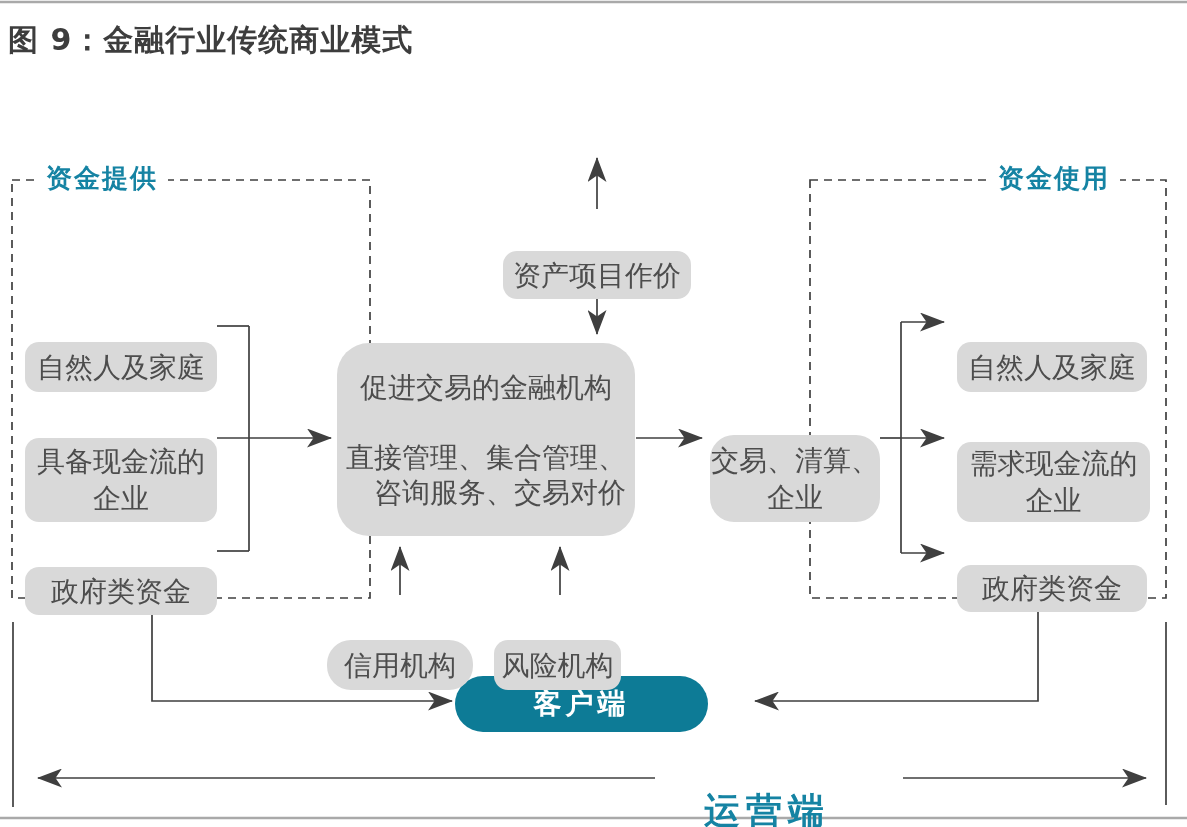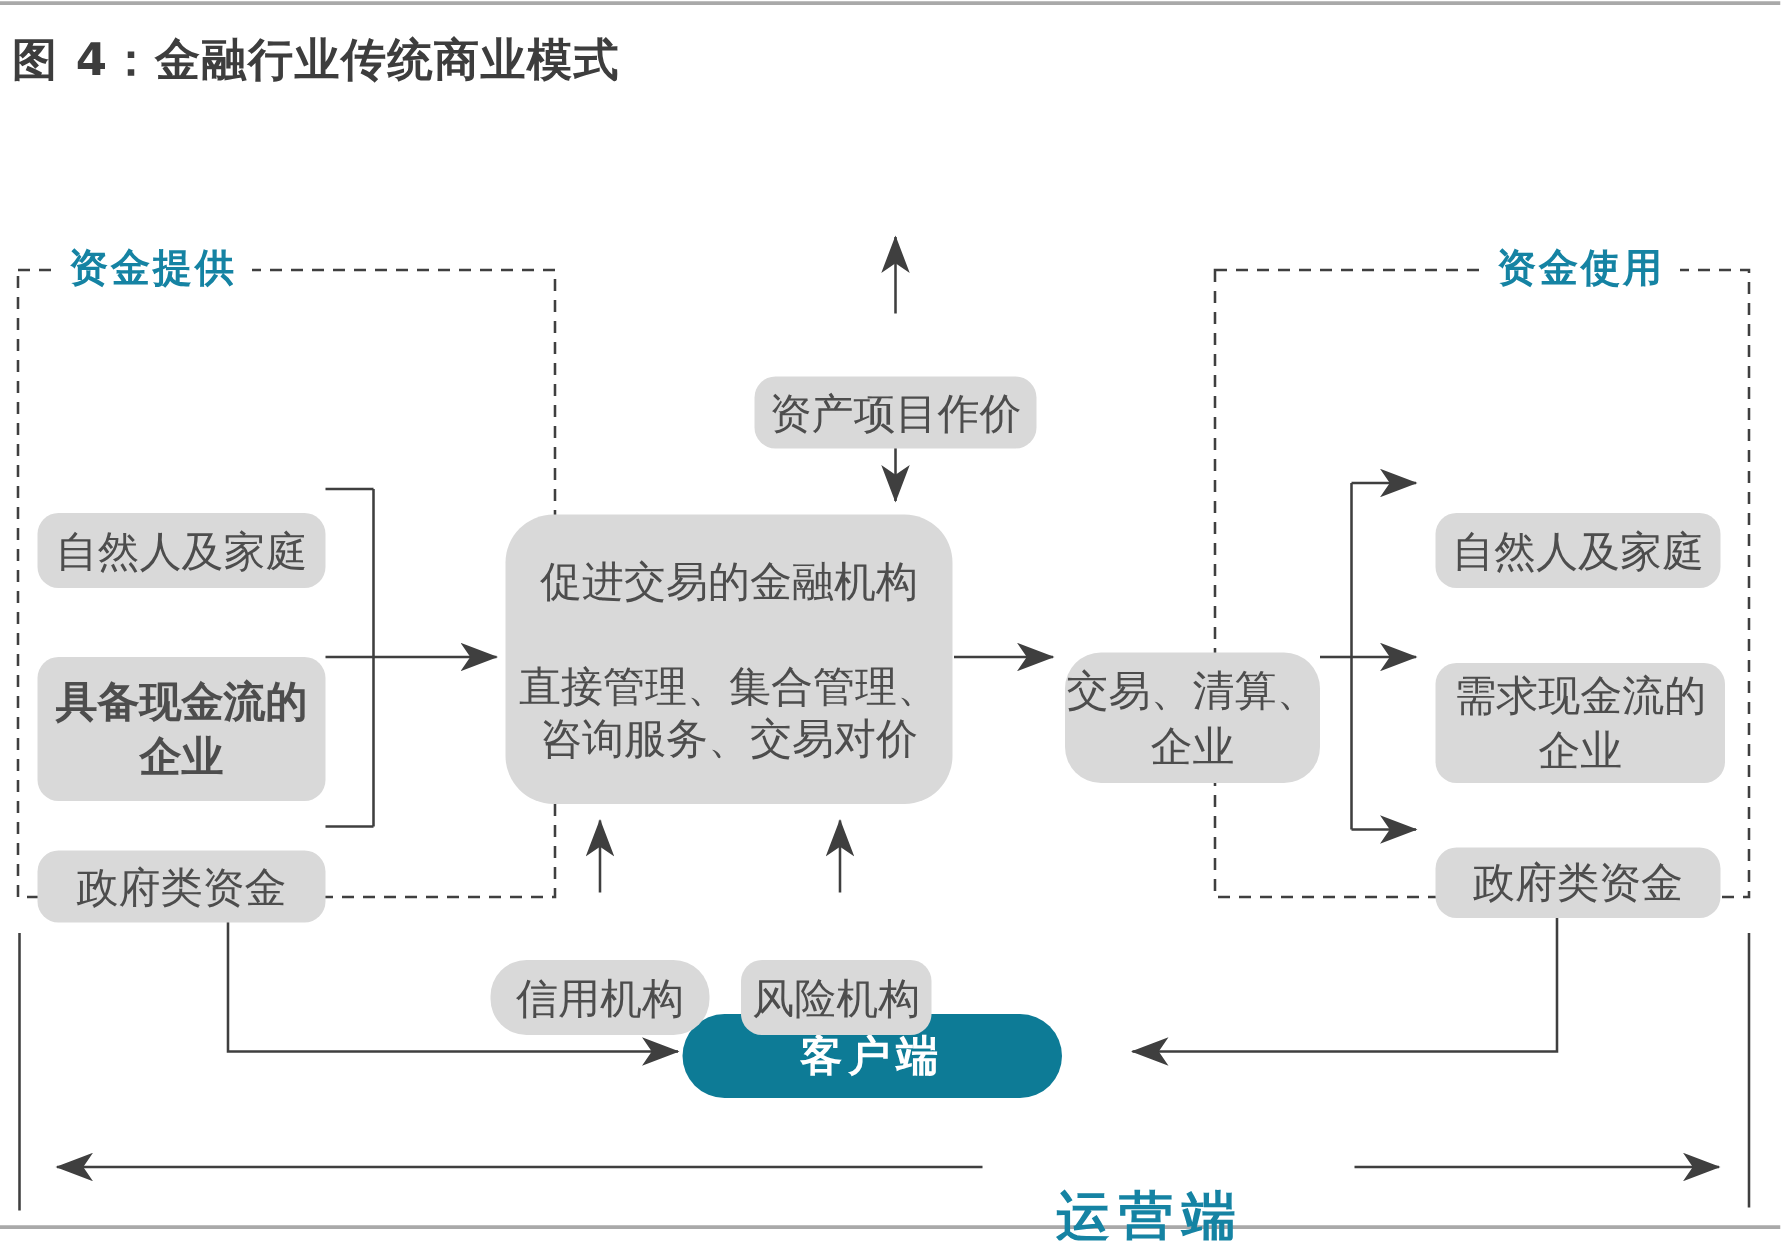--- a/index.html
+++ b/index.html
@@ -36,21 +36,21 @@
   .gbox{
     position:absolute;background:var(--box_gray);color:var(--box_text);
     display:flex;align-items:center;justify-content:center;text-align:center;
     font-size:28px;border-radius:14px;white-space:pre-line;line-height:37px;margin-top:40px;
   }
   .center-box{
     position:absolute;background:var(--box_gray);color:var(--box_text);
     border-radius:32px;text-align:center;font-size:28px;line-height:35px;
     display:flex;flex-direction:column;align-items:center;justify-content:center;
   }
-  .center-box .services{white-space:pre-line;margin-top:35px;}
+  .center-box .services{white-space:pre-line;margin-top:35px;text-align:right;}
   .zone-label{
     position:absolute;background:#fff;color:var(--label_teal);
     font-size:26px;font-weight:bold;padding:0 10px;letter-spacing:2px;
   }
   .ops-label{
     position:absolute;color:var(--label_teal);
     font-size:36px;font-weight:bold;letter-spacing:6px;text-align:left;margin-top:25px;
   }
 </style>
 </head>
@@ -97,31 +97,31 @@
     <circle class="dot" cx="1038" cy="598" r="4.5"></circle>
     <polyline class="wire" points="1038,598 1038,701 755,701" marker-end="url(#ah)"></polyline>
 
     <line class="wire" x1="13" y1="622" x2="13" y2="807"></line>
     <line class="wire" x1="1166" y1="622" x2="1166" y2="805"></line>
 
     <line class="wire" x1="655" y1="778" x2="38" y2="778" marker-end="url(#ah)"></line>
     <line class="wire" x1="903" y1="778" x2="1146" y2="778" marker-end="url(#ah)"></line>
   </svg>
 
-  <div class="figure-title">图 4：金融行业传统商业模式</div>
+  <div class="figure-title">图 9：金融行业传统商业模式</div>
 
   <div class="pill" style="left:455px;top:676px;width:253px;height:56px;border-radius:28px;">客户端</div>
 
   <div class="gbox" style="left:503px;top:211px;width:188px;height:48px;">资产项目作价</div>
 
   <div class="zone-label" style="left:36px;top:161px;">资金提供</div>
   <div class="zone-label" style="left:988px;top:161px;">资金使用</div>
 
   <div class="gbox" style="left:25px;top:302px;width:192px;height:50px;">自然人及家庭</div>
-  <div class="gbox" style="left:25px;top:398px;width:192px;height:96px;font-weight:bold;">具备现金流的
+  <div class="gbox" style="left:25px;top:398px;width:192px;height:84px;">具备现金流的
 企业</div>
   <div class="gbox" style="left:25px;top:527px;width:192px;height:48px;">政府类资金</div>
 
   <div class="center-box" style="left:337px;top:343px;width:298px;height:193px;">
     <div>促进交易的金融机构</div>
     <div class="services">直接管理、集合管理、
 咨询服务、交易对价</div>
   </div>
 
   <div class="gbox" style="left:710px;top:395px;width:170px;height:87px;border-radius:24px;">交易、清算、

